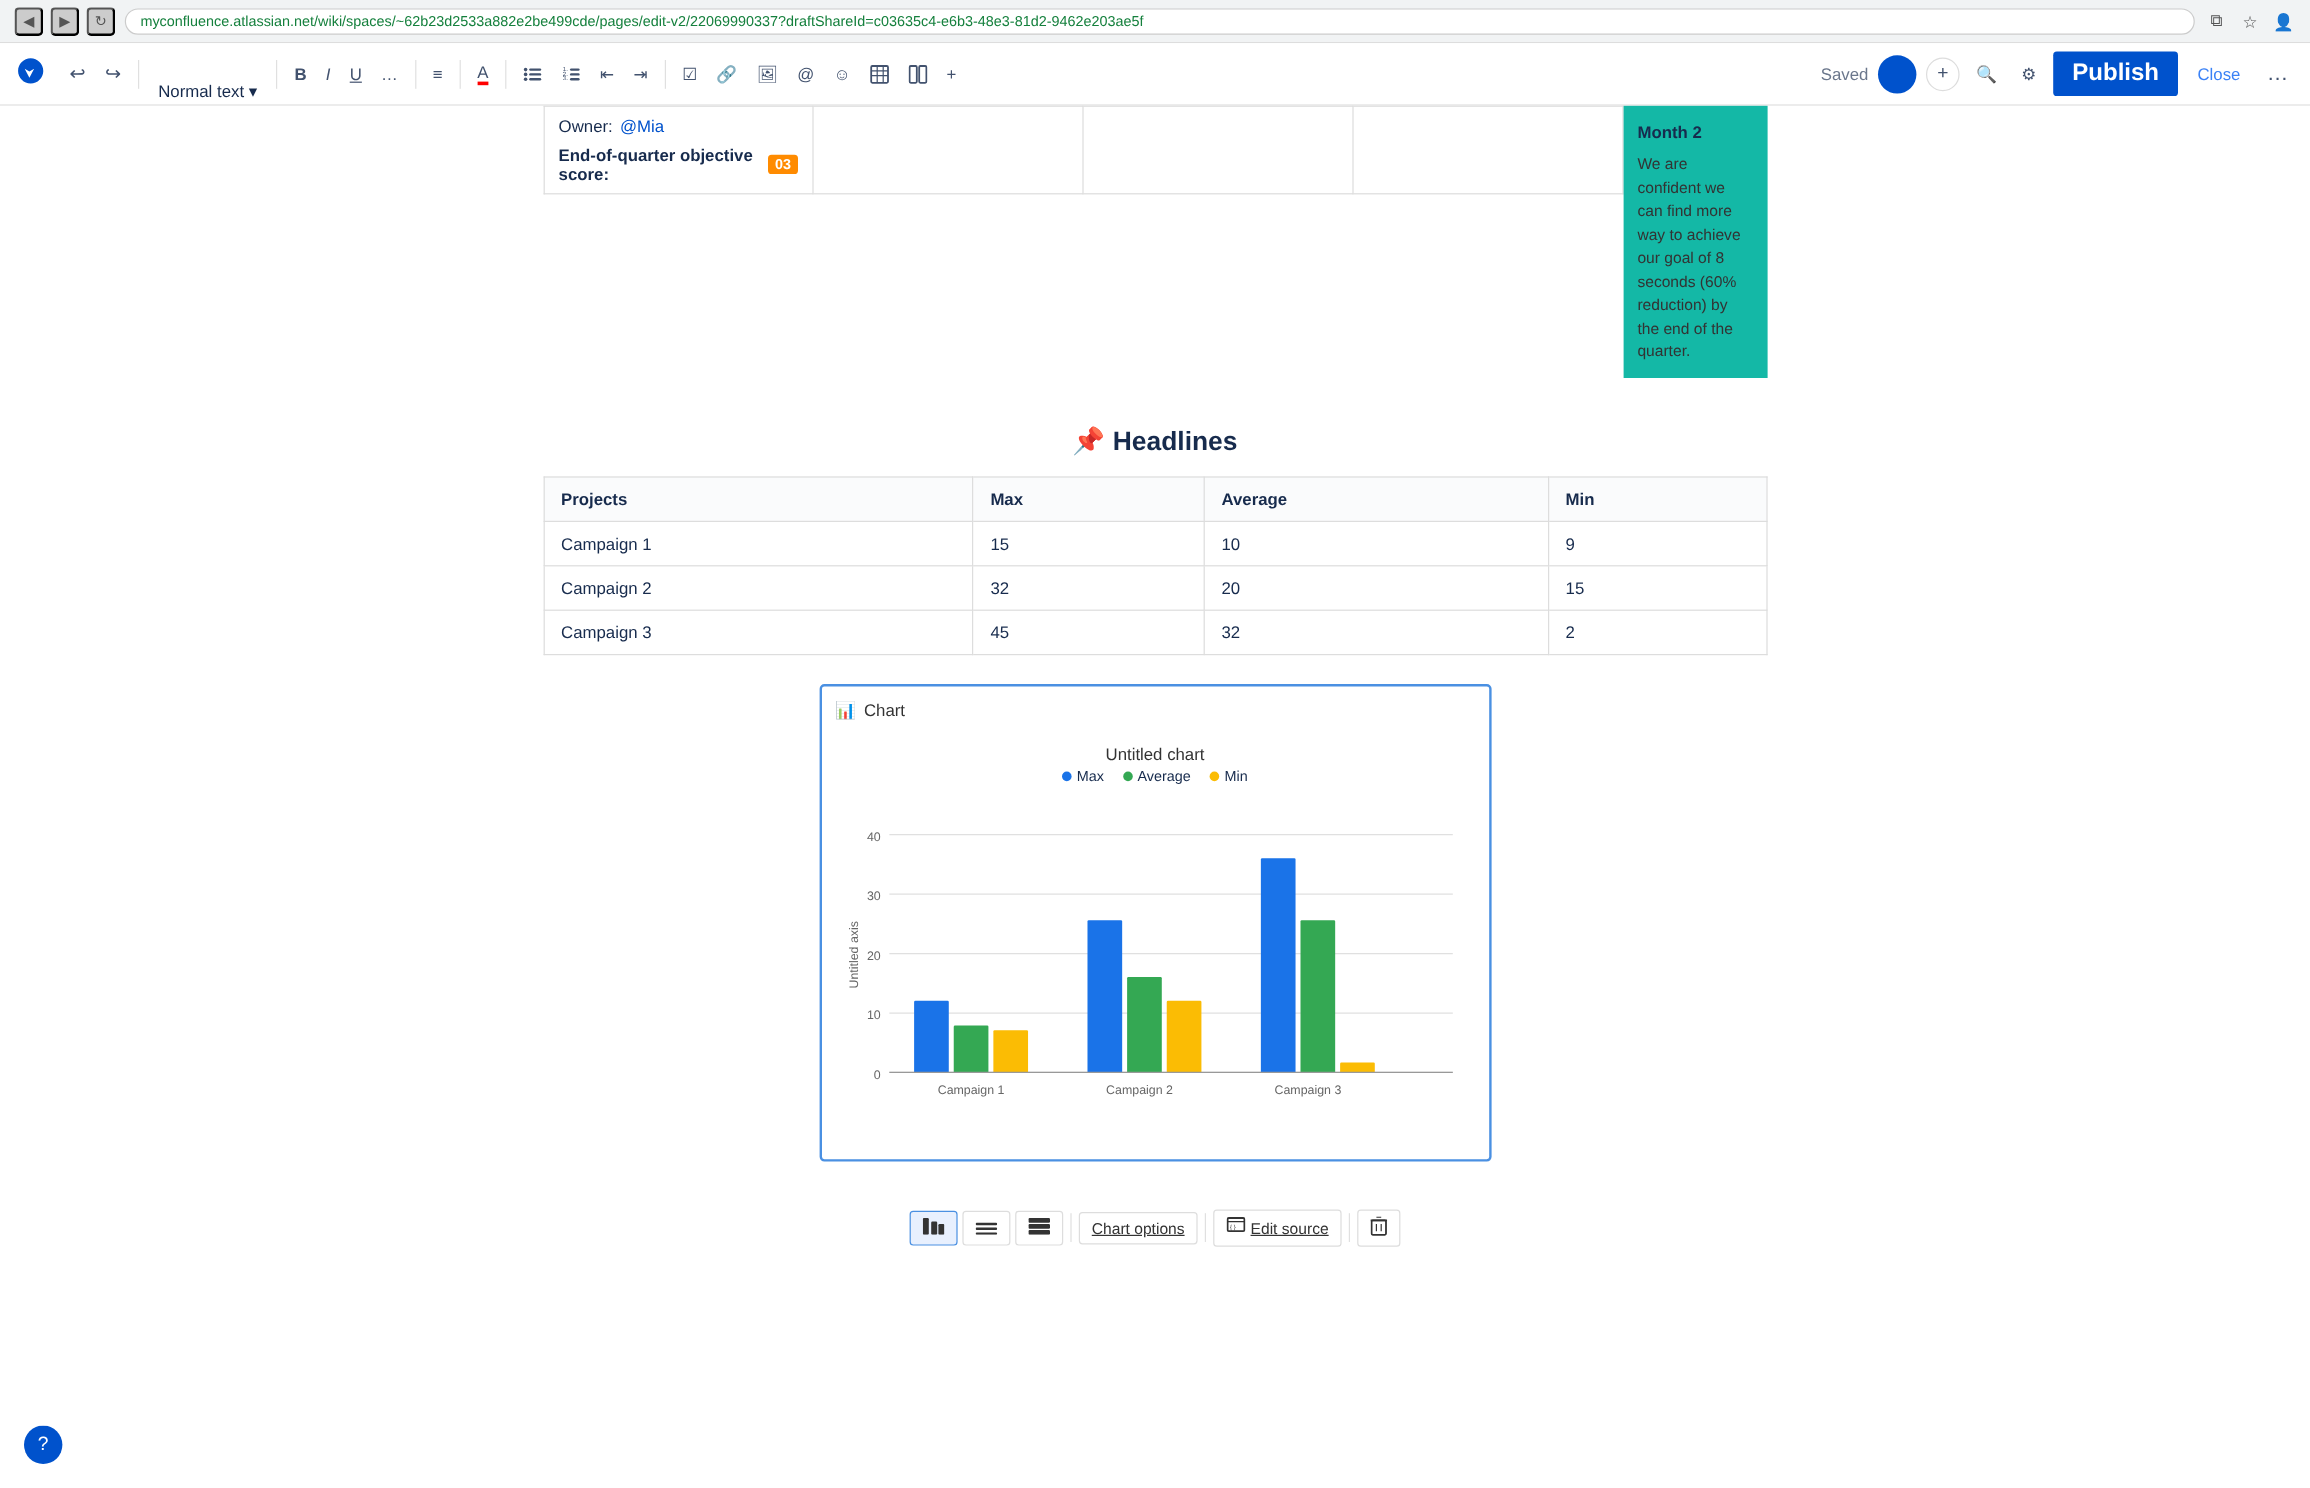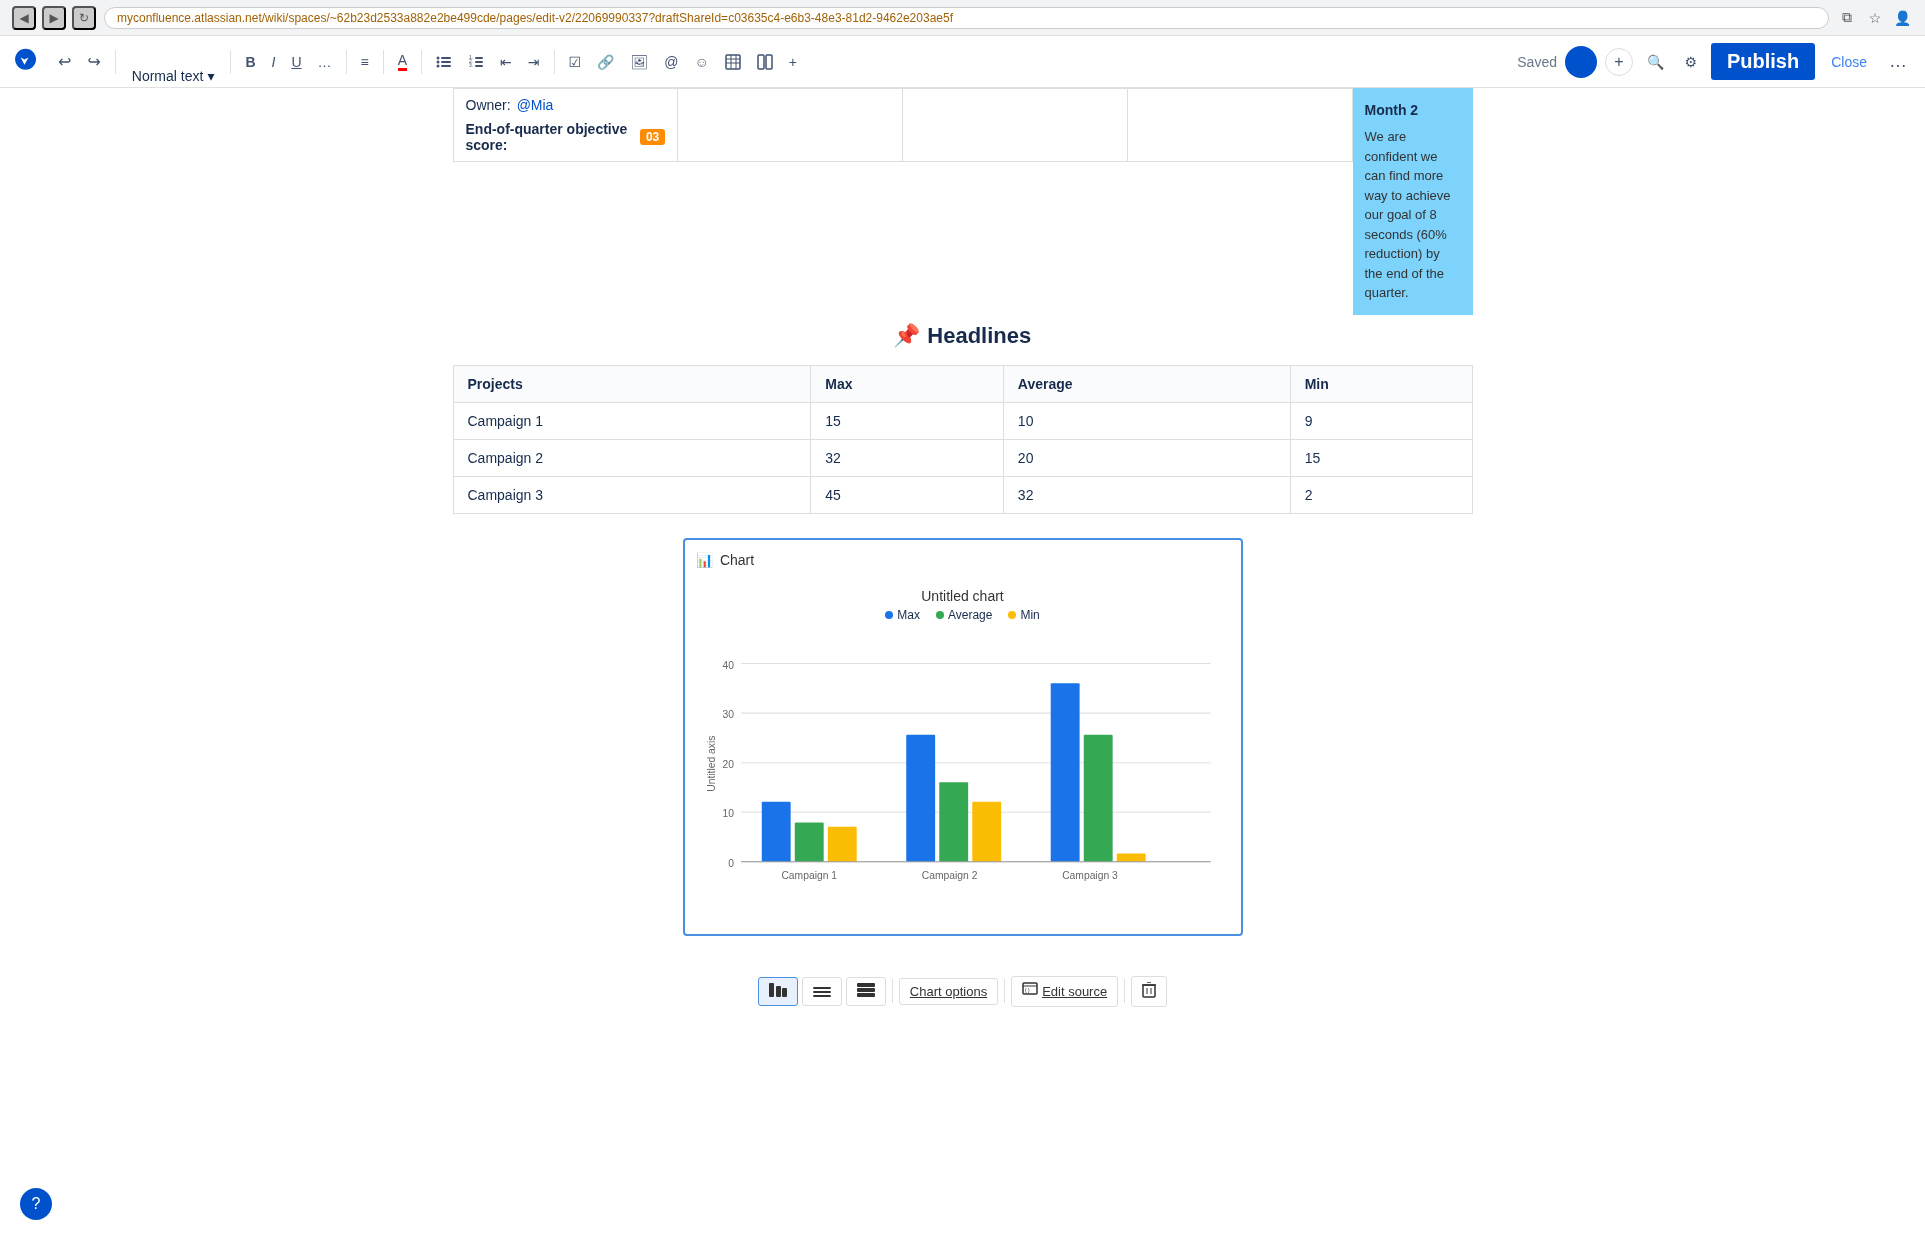--- a/index.html
+++ b/index.html
@@ -6,21 +6,21 @@
     body { font-family: -apple-system, BlinkMacSystemFont, 'Segoe UI', sans-serif; font-size: 14px; background: #fff; color: #172b4d; }
 
     
     .browser-bar {
       display: flex; align-items: center; height: 36px; background: #f1f3f4; border-bottom: 1px solid #ddd; padding: 0 12px; gap: 8px;
     }
     .browser-controls { display: flex; gap: 6px; align-items: center; }
     .btn-back { background: #ccc; font-size: 12px; width: 24px; height: 24px; border-radius: 4px; display: flex; align-items: center; justify-content: center; color: #555; }
     .btn-fwd { background: #ccc; font-size: 12px; width: 24px; height: 24px; border-radius: 4px; display: flex; align-items: center; justify-content: center; color: #555; }
     .btn-reload { background: #ccc; font-size: 12px; width: 24px; height: 24px; border-radius: 4px; display: flex; align-items: center; justify-content: center; color: #555; }
-    .address-bar { flex: 1; background: #fff; border: 1px solid #ccc; border-radius: 20px; padding: 3px 12px; font-size: 12px; color: #a16207; }
+    .address-bar { flex: 1; background: #fff; border: 1px solid #ccc; border-radius: 20px; padding: 3px 12px; font-size: 12px; color: #15803d; }
     .browser-actions { display: flex; gap: 8px; align-items: center; }
     .browser-icon { width: 20px; height: 20px; display: flex; align-items: center; justify-content: center; color: #555; font-size: 14px; cursor: pointer; }
 
     
     .toolbar {
       display: flex; align-items: center; height: 52px; border-bottom: 1px solid #e0e0e0; padding: 0 12px; gap: 4px; background: #fff;
     }
     .toolbar-logo { margin-right: 8px; }
     .toolbar-logo svg { width: 28px; height: 28px; }
     .toolbar-undo, .toolbar-redo { background: none; border: none; cursor: pointer; color: #42526e; padding: 4px 6px; font-size: 16px; border-radius: 3px; }
@@ -46,26 +46,26 @@
     .card-table { width: 900px; border: 1px solid #ddd; border-collapse: collapse; }
     .card-table td { border: 1px solid #ddd; padding: 8px 12px; vertical-align: top; min-height: 80px; width: 25%; }
 
     .owner-row { display: flex; gap: 6px; align-items: center; margin-bottom: 8px; }
     .owner-label { font-weight: 400; }
     .owner-mention { color: #0052cc; }
     .score-row { display: flex; gap: 8px; align-items: center; }
     .score-label { font-weight: 600; }
     .score-badge { background: #ff8b00; color: #fff; border-radius: 3px; padding: 1px 6px; font-size: 12px; font-weight: bold; }
 
-    .right-sidebar { width: 250px; background: #7dd3fc; border-left: none; padding: 12px; font-size: 13px; line-height: 1.5; }
+    .right-sidebar { width: 250px; background: #14b8a6; border-left: none; padding: 12px; font-size: 13px; line-height: 1.5; }
     .sidebar-month { font-weight: bold; font-size: 14px; margin-bottom: 6px; }
     .sidebar-text { color: #333; }
 
     
-    .headlines-section { margin-top: 8px; }
+    .headlines-section { margin-top: 40px; }
     .headlines-title { text-align: center; font-size: 22px; font-weight: 600; margin-bottom: 16px; }
 
     
     .data-table { width: 100%; border-collapse: collapse; margin-bottom: 24px; }
     .data-table th { border: 1px solid #ddd; padding: 10px 14px; text-align: left; font-weight: 600; background: #fafbfc; }
     .data-table td { border: 1px solid #ddd; padding: 10px 14px; }
 
     
     .chart-container { border: 2px solid #4a90e2; border-radius: 4px; padding: 12px; margin: 0 0 24px 0; position: relative; }
     .chart-header { display: flex; align-items: center; gap: 6px; font-size: 14px; color: #333; margin-bottom: 8px; }

